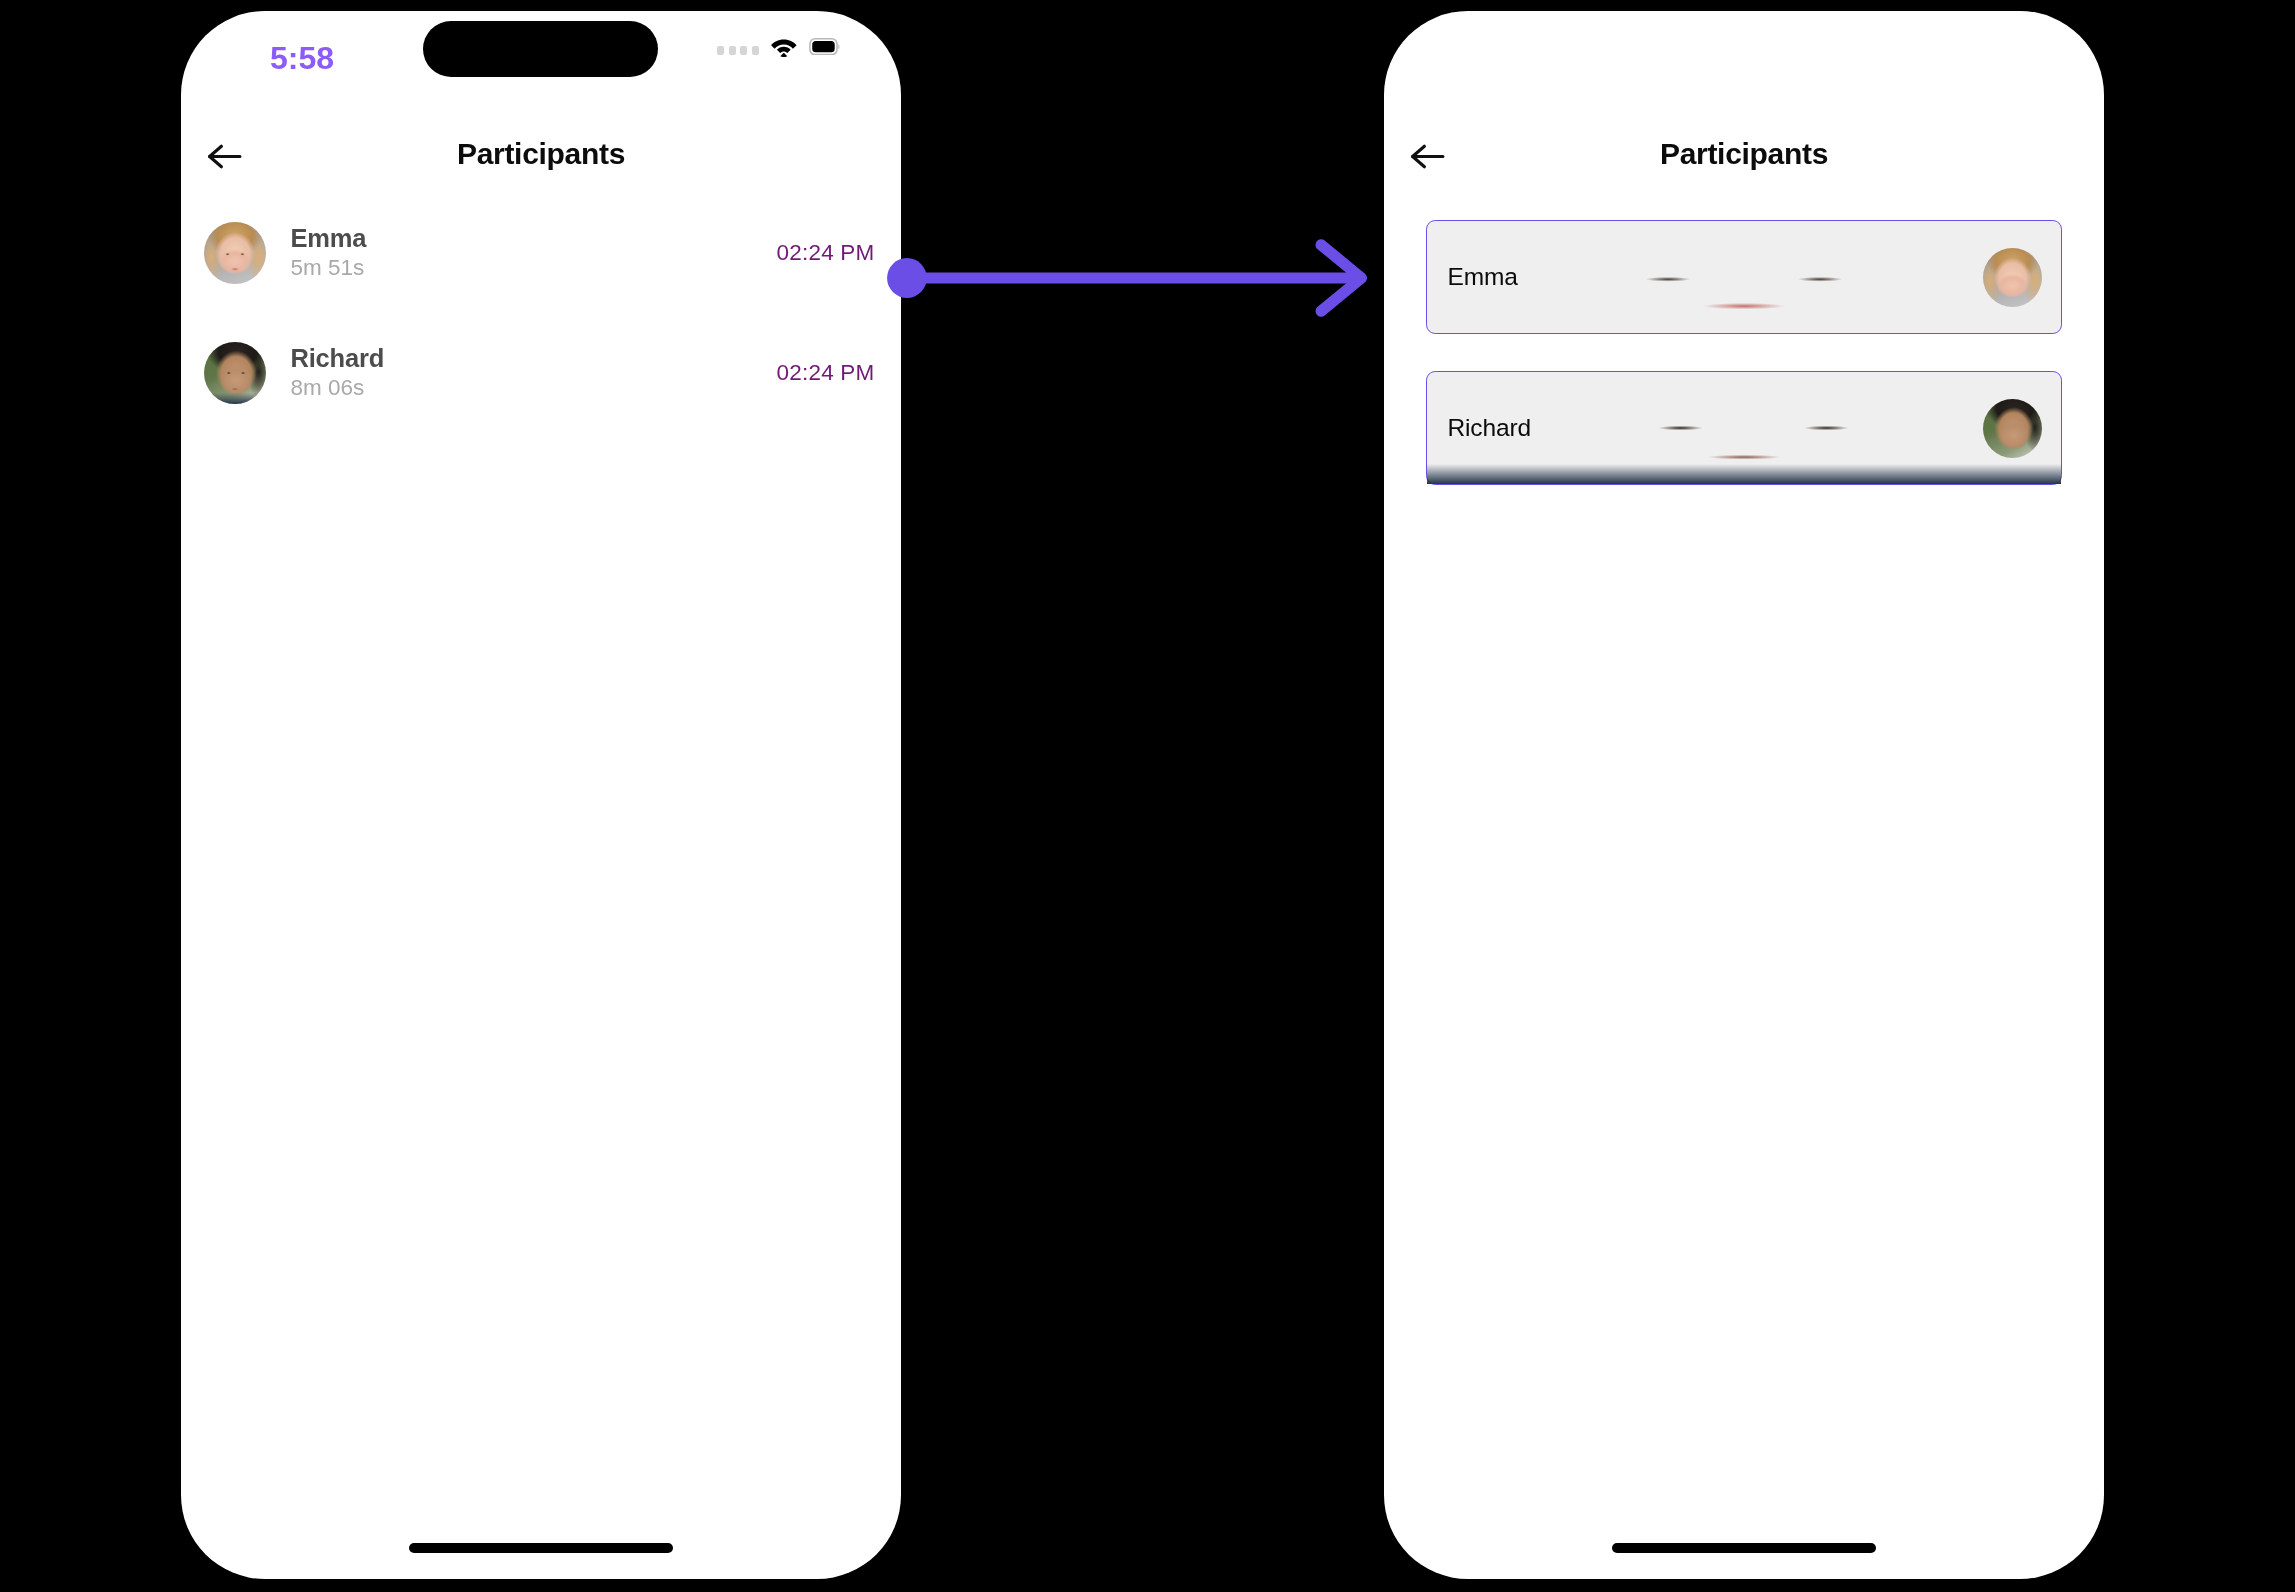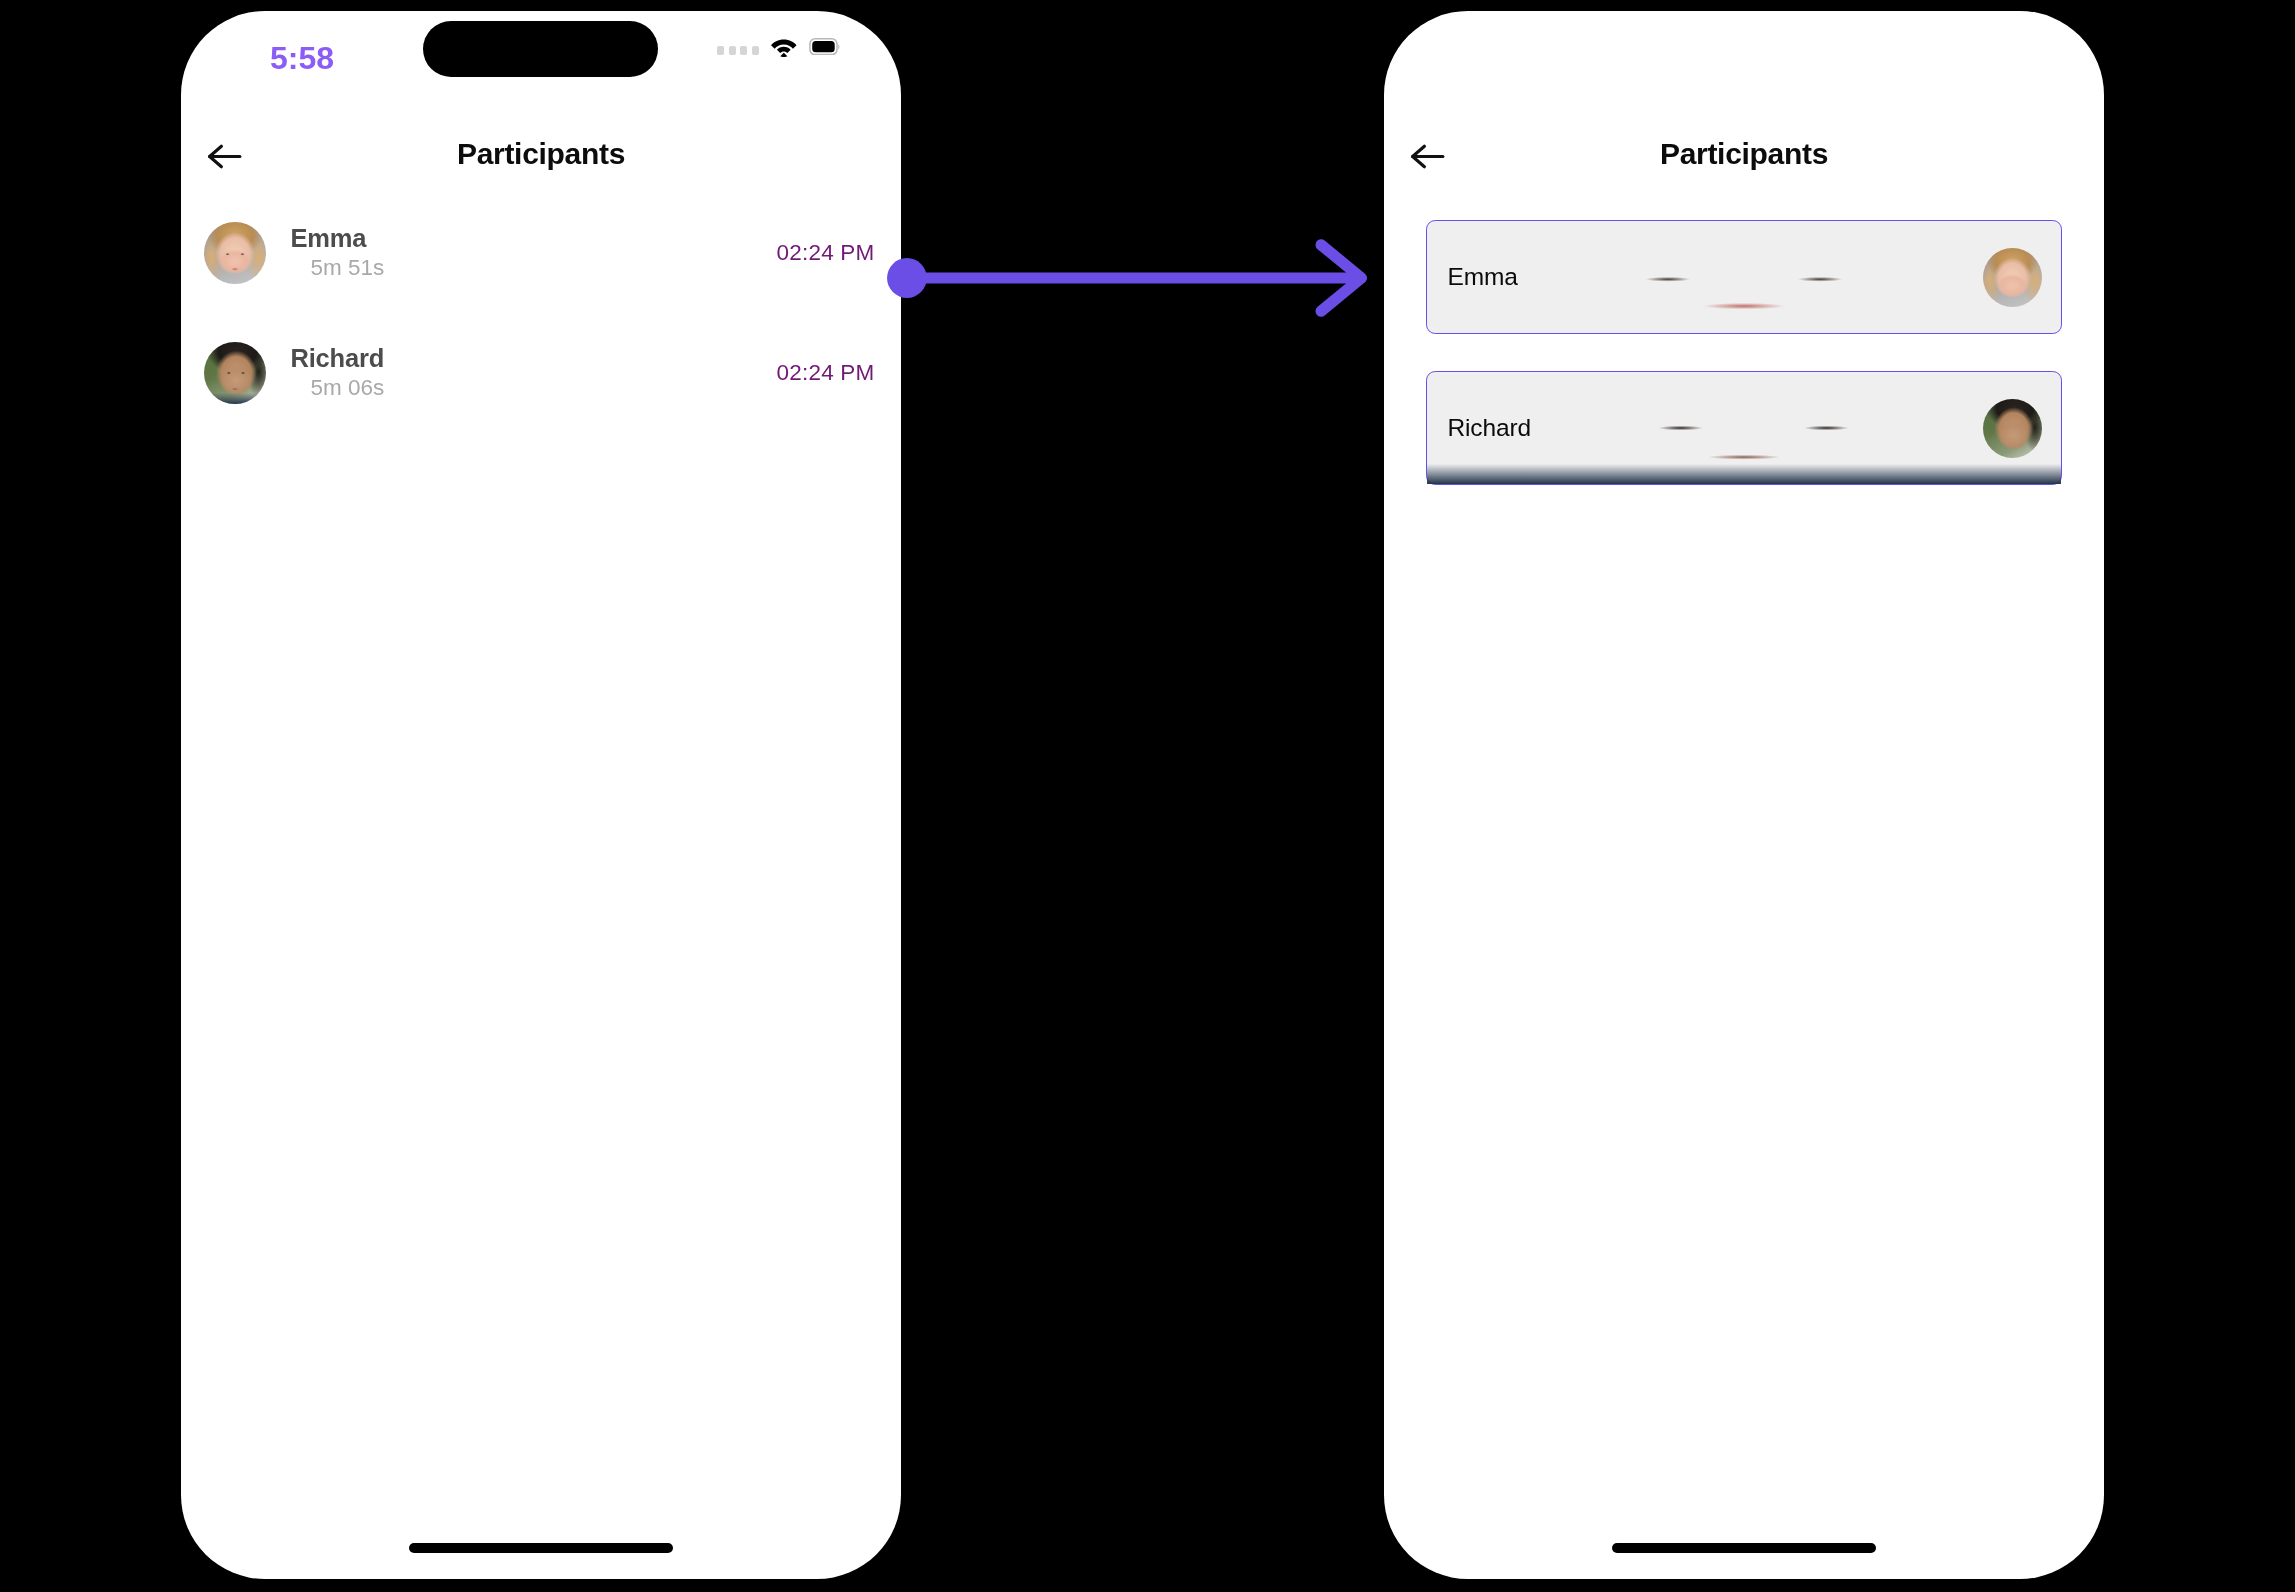--- a/index.html
+++ b/index.html
@@ -143,21 +143,20 @@
     font-weight: 700;
     color: #4c4c4c;
     line-height: 1.06;
     letter-spacing: -0.2px;
   }
   .row-duration {
     font-size: 22.5px;
     font-weight: 400;
     color: #a9a9a9;
     line-height: 1.06;
-    margin-left: 20px;
   }
   .row-time {
     font-size: 22.5px;
     font-weight: 500;
     color: #701a75;
     white-space: nowrap;
     letter-spacing: 0.2px;
   }
 
   
@@ -302,21 +301,21 @@
         <div class="row-name">Emma</div>
         <div class="row-duration">5m 51s</div>
       </div>
       <div class="row-time">02:24 PM</div>
     </div>
 
     <div class="row">
       <div class="avatar avatar-richard"></div>
       <div class="row-text">
         <div class="row-name">Richard</div>
-        <div class="row-duration">5m 06s</div>
+        <div class="row-duration">8m 06s</div>
       </div>
       <div class="row-time">02:24 PM</div>
     </div>
 
   </div>
 
   <div class="home-indicator"></div>
 </div>
 
 <div class="phone" id="phone-right">

